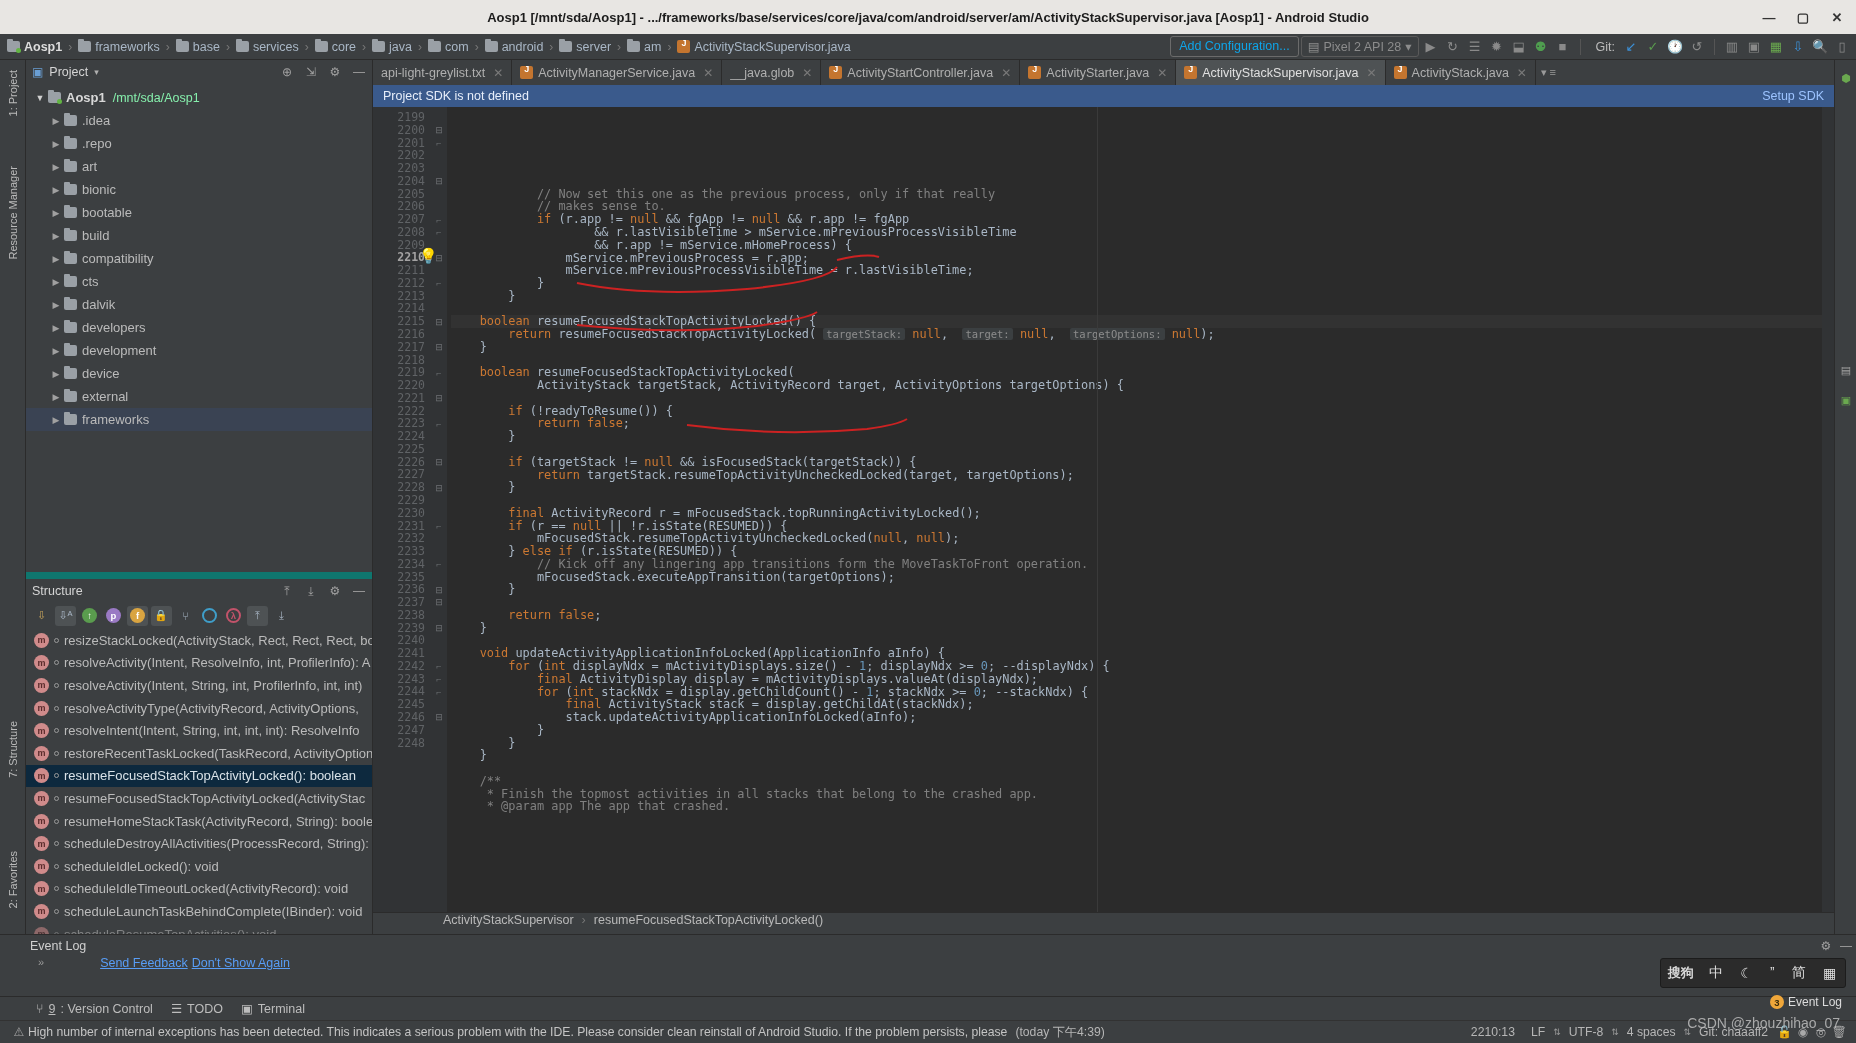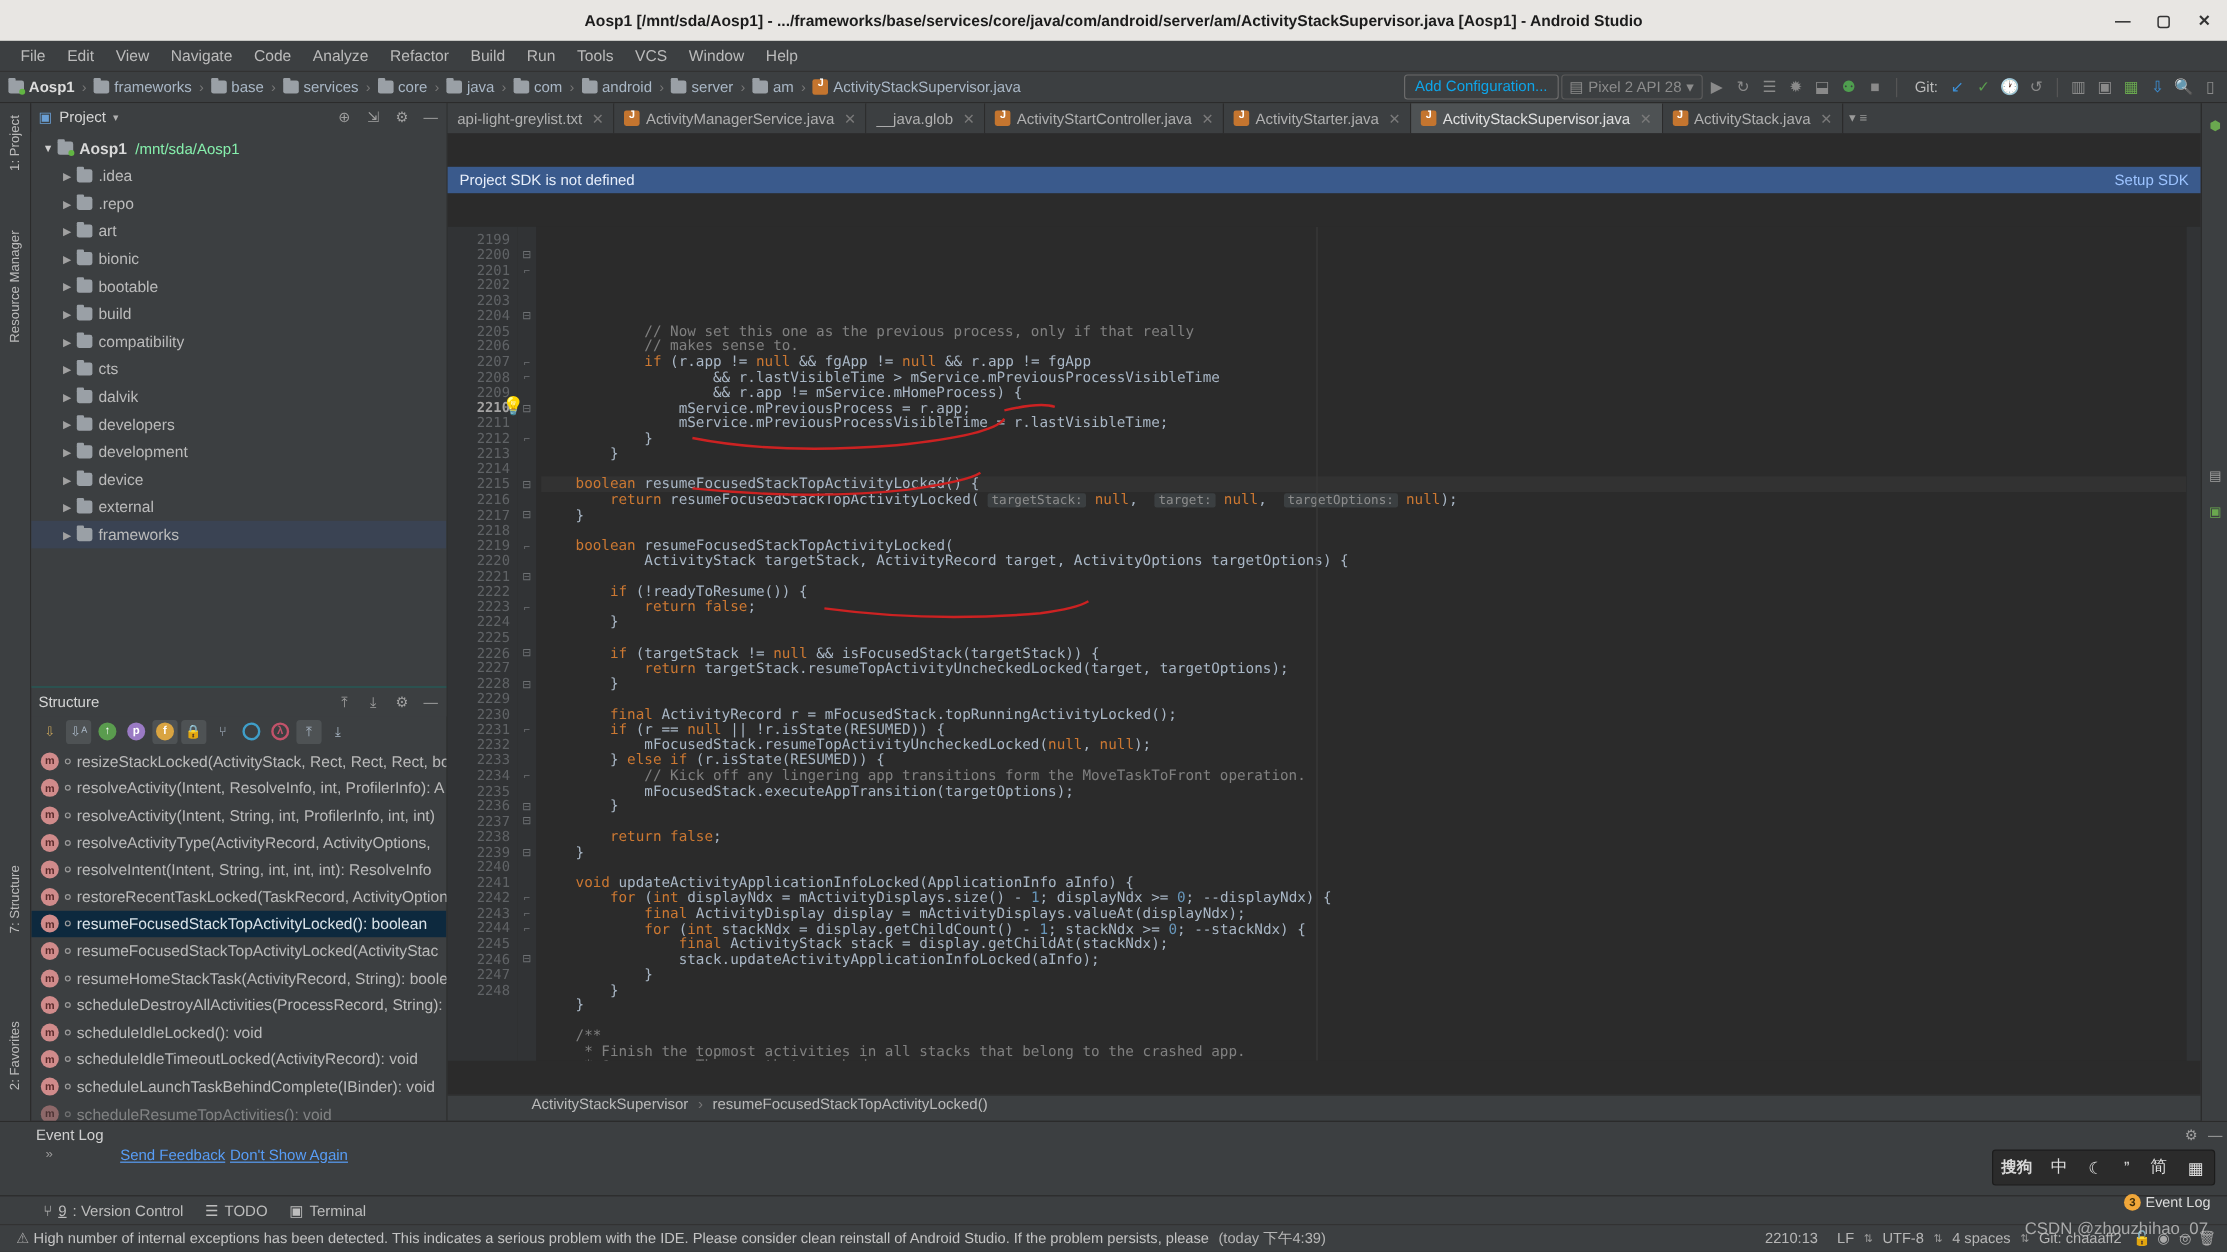--- a/index.html
+++ b/index.html
@@ -83,33 +83,33 @@
 
   .tree { flex: 1; background: #3c3f41; overflow: hidden; position: relative; font-size: 13px; padding-top: 2px;}
   .trow { height: 23px; display: flex; align-items: center; color: #bbbbbb; padding-left: 6px; white-space: nowrap; }
   .arrow { width: 16px; color: #a0a0a0; font-size: 9px; display:flex; align-items:center; justify-content:center;}
   .arrow.open { color:#d0d0d0; }
   .trow .fname { margin-left: 5px; }
   .trow .path { color: #86efac; margin-left: 7px; font-size: 12.5px; }
   .trow.root .fname { font-weight: bold; color: #d8d8d8; }
   .trow.sel { background: #2f65ca22; }
 
-  .structure { height: 362px; display: flex; flex-direction: column; flex: none; border-top: 1px solid #0f766e;}
+  .structure { height: 362px; display: flex; flex-direction: column; flex: none; border-top: 7px solid #0f766e;}
   .struct-toolbar { height: 25px; display: flex; align-items: center; gap: 3px; padding: 0 5px; flex:none;}
   .sico { width: 21px; height: 20px; display: flex; align-items: center; justify-content: center; font-size: 11px; border-radius: 3px; }
   .sico.on { background: #4e5254; }
   .circ { width: 15px; height: 15px; border-radius: 50%; display: flex; align-items: center; justify-content: center; font-size: 9.5px; color: #fff; font-weight: bold;}
   .structlist { flex: 1; overflow: hidden; padding-top: 1px; }
   .srow { height: 22.6px; display: flex; align-items: center; gap: 5px; padding-left: 8px; color: #bbbbbb; font-size: 13px; white-space: nowrap; }
   .srow.sel { background: #0d293e; color: #d9e2e8; }
   .mbadge { width: 15px; height: 15px; border-radius: 50%; background: #d08b8b; color: #5a2b2b; display:flex;align-items:center;justify-content:center;font-size:9px;font-weight:bold;flex:none;}
   .dot { width: 5px; height: 5px; border: 1px solid #9a9a9a; border-radius: 50%; flex: none; }
 
   
-  .editorcol { flex: 1; display: flex; flex-direction: column; min-width: 0; background: #2b2b2b; gap: 28px; }
+  .editorcol { flex: 1; display: flex; flex-direction: column; min-width: 0; background: #2b2b2b; }
   .tabbar { height: 25px; background: #3c3f41; display: flex; align-items: stretch; flex: none; overflow: hidden;}
   .tab {
     display: flex; align-items: center; gap: 5px; padding: 0 8px; color: #b0b0b0; font-size: 12.5px;
     border-right: 1px solid #2b2b2b; white-space: nowrap; background: #3c3f41;
   }
   .tab.active { background: #4e5254; color: #e0e0e0; }
   .tab .x { color: #7a7a7a; font-size: 12px; margin-left: 3px; }
   .tab-more { display:flex; align-items:center; color:#9a9a9a; font-size:11px; padding:0 5px;}
 
   .sdkbar {
@@ -209,35 +209,20 @@
 
   <div class="titlebar">
     <span>Aosp1 [/mnt/sda/Aosp1] - .../frameworks/base/services/core/java/com/android/server/am/ActivityStackSupervisor.java [Aosp1] - Android Studio</span>
     <div class="wbtns">
       <div class="wbtn">—</div>
       <div class="wbtn">▢</div>
       <div class="wbtn close">✕</div>
     </div>
   </div>
 
-  <div class="menubar">
-    <div class="menu-item">File</div>
-    <div class="menu-item">Edit</div>
-    <div class="menu-item">View</div>
-    <div class="menu-item">Navigate</div>
-    <div class="menu-item">Code</div>
-    <div class="menu-item">Analyze</div>
-    <div class="menu-item">Refactor</div>
-    <div class="menu-item">Build</div>
-    <div class="menu-item">Run</div>
-    <div class="menu-item">Tools</div>
-    <div class="menu-item">VCS</div>
-    <div class="menu-item">Window</div>
-    <div class="menu-item">Help</div>
-  </div>
 
   <div class="toolbar">
     <div class="crumb first">
       <span class="folder-ico mod-ico"></span>
       <span>Aosp1</span>
     </div>
     <span class="crumb-sep">›</span>
     <div class="crumb">
         <span class="folder-ico"></span>
         <span>frameworks</span>

